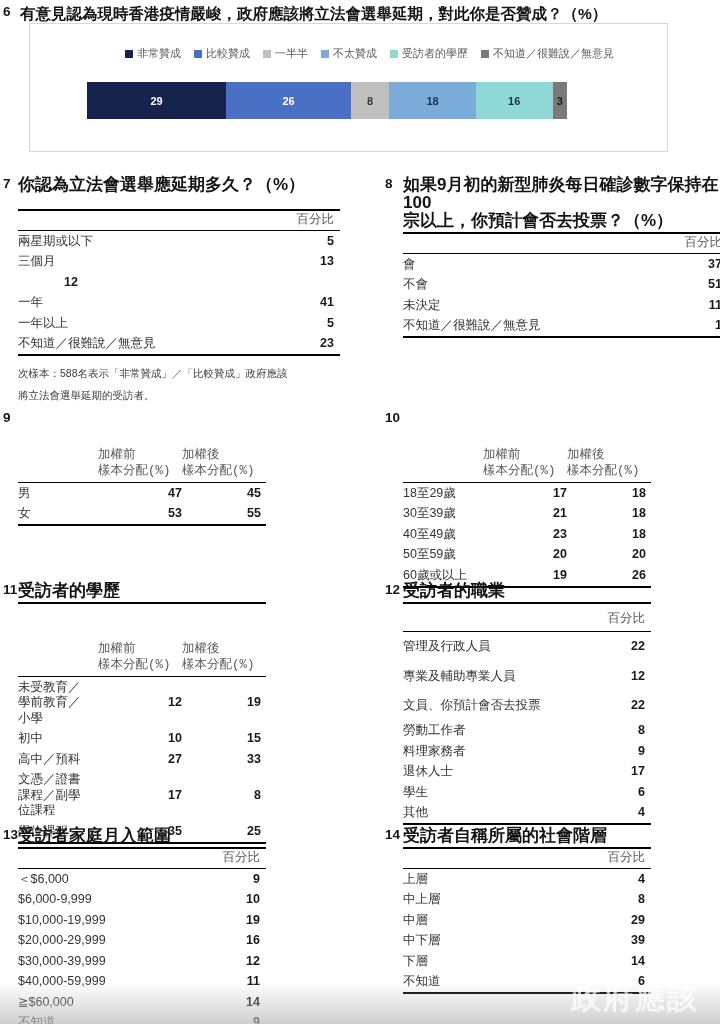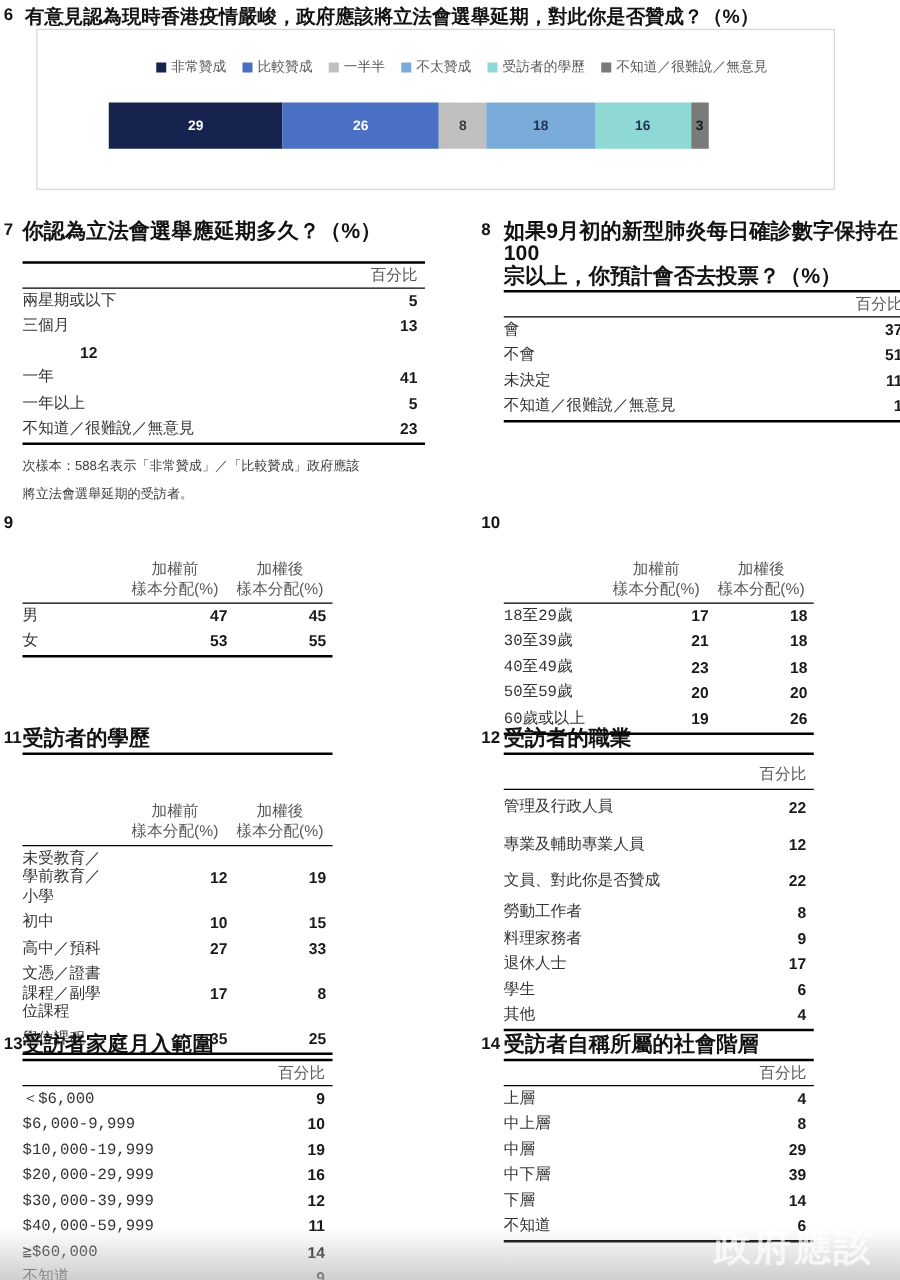--- a/index.html
+++ b/index.html
@@ -18,26 +18,26 @@
   #legend{position:absolute;left:42px;right:0;top:22px;display:flex;justify-content:center;align-items:center;gap:13px;font-size:11px;color:#595959;}
   .legend-item{display:flex;align-items:center;gap:4px;white-space:nowrap;}
   .marker{width:8px;height:8px;flex:0 0 8px;}
   #bar{position:absolute;left:57px;top:58px;width:480px;height:37px;display:flex;}
   .seg{display:flex;align-items:center;justify-content:center;font-size:11px;font-weight:700;overflow:hidden;}
   
   .tbl{border-bottom:2.5px solid #000;}
   .topline{border-top:2.5px solid #000;margin-top:15px;}
   .thead{display:flex;justify-content:flex-end;align-items:flex-end;border-bottom:1.3px solid #000;
          padding:3px 6px 3px 0;color:#595959;font-size:12.5px;}
-  .th{white-space:pre-line;text-align:center;line-height:13px;}
+  .th{white-space:pre-line;text-align:left;line-height:13px;font-family:Liberation Mono, monospace;}
   .cols2 .thead{padding-right:0;margin-top:35px;}
   .cols2 .th{width:84px;line-height:15.5px;}
   .trow{display:flex;align-items:center;padding:2.5px 6px 2.5px 0;font-size:12.5px;line-height:15.5px;}
   .cols2 .trow{padding-right:5px;}
-  .tl{flex:1;color:#333;white-space:pre-line;font-family:Liberation Mono, monospace;}
+  .tl{flex:1;color:#333;white-space:pre-line;}
   .tv{width:60px;text-align:right;font-weight:700;color:#191919;}
   .cols2 .tv{width:79px;}
   .q12t .thead{padding-top:9px;padding-bottom:5px;}
   .q12t .tbody .trow:nth-child(-n+3){padding-top:7px;padding-bottom:7px;}
   .footnote{margin-top:6px;font-size:10.5px;line-height:22px;color:#3d3d3d;}
   
   #sec-q7 {left:3px;  top:176px;width:322px;padding-left:15px;}
   #sec-q8 {left:385px;top:176px;width:325px;padding-left:18px;}
   #sec-q9 {left:3px;  top:410px;width:248px;padding-left:15px;}
   #sec-q10{left:385px;top:410px;width:248px;padding-left:18px;}
@@ -282,21 +282,21 @@
         <div class="tbody">
           <div class="trow">
             <div class="tl">管理及行政人員</div>
             <div class="tv">22</div>
           </div>
           <div class="trow">
             <div class="tl">專業及輔助專業人員</div>
             <div class="tv">12</div>
           </div>
           <div class="trow">
-            <div class="tl">文員、對此你是否贊成</div>
+            <div class="tl">文員、你預計會否去投票</div>
             <div class="tv">22</div>
           </div>
           <div class="trow">
             <div class="tl">勞動工作者</div>
             <div class="tv">8</div>
           </div>
           <div class="trow">
             <div class="tl">料理家務者</div>
             <div class="tv">9</div>
           </div>

